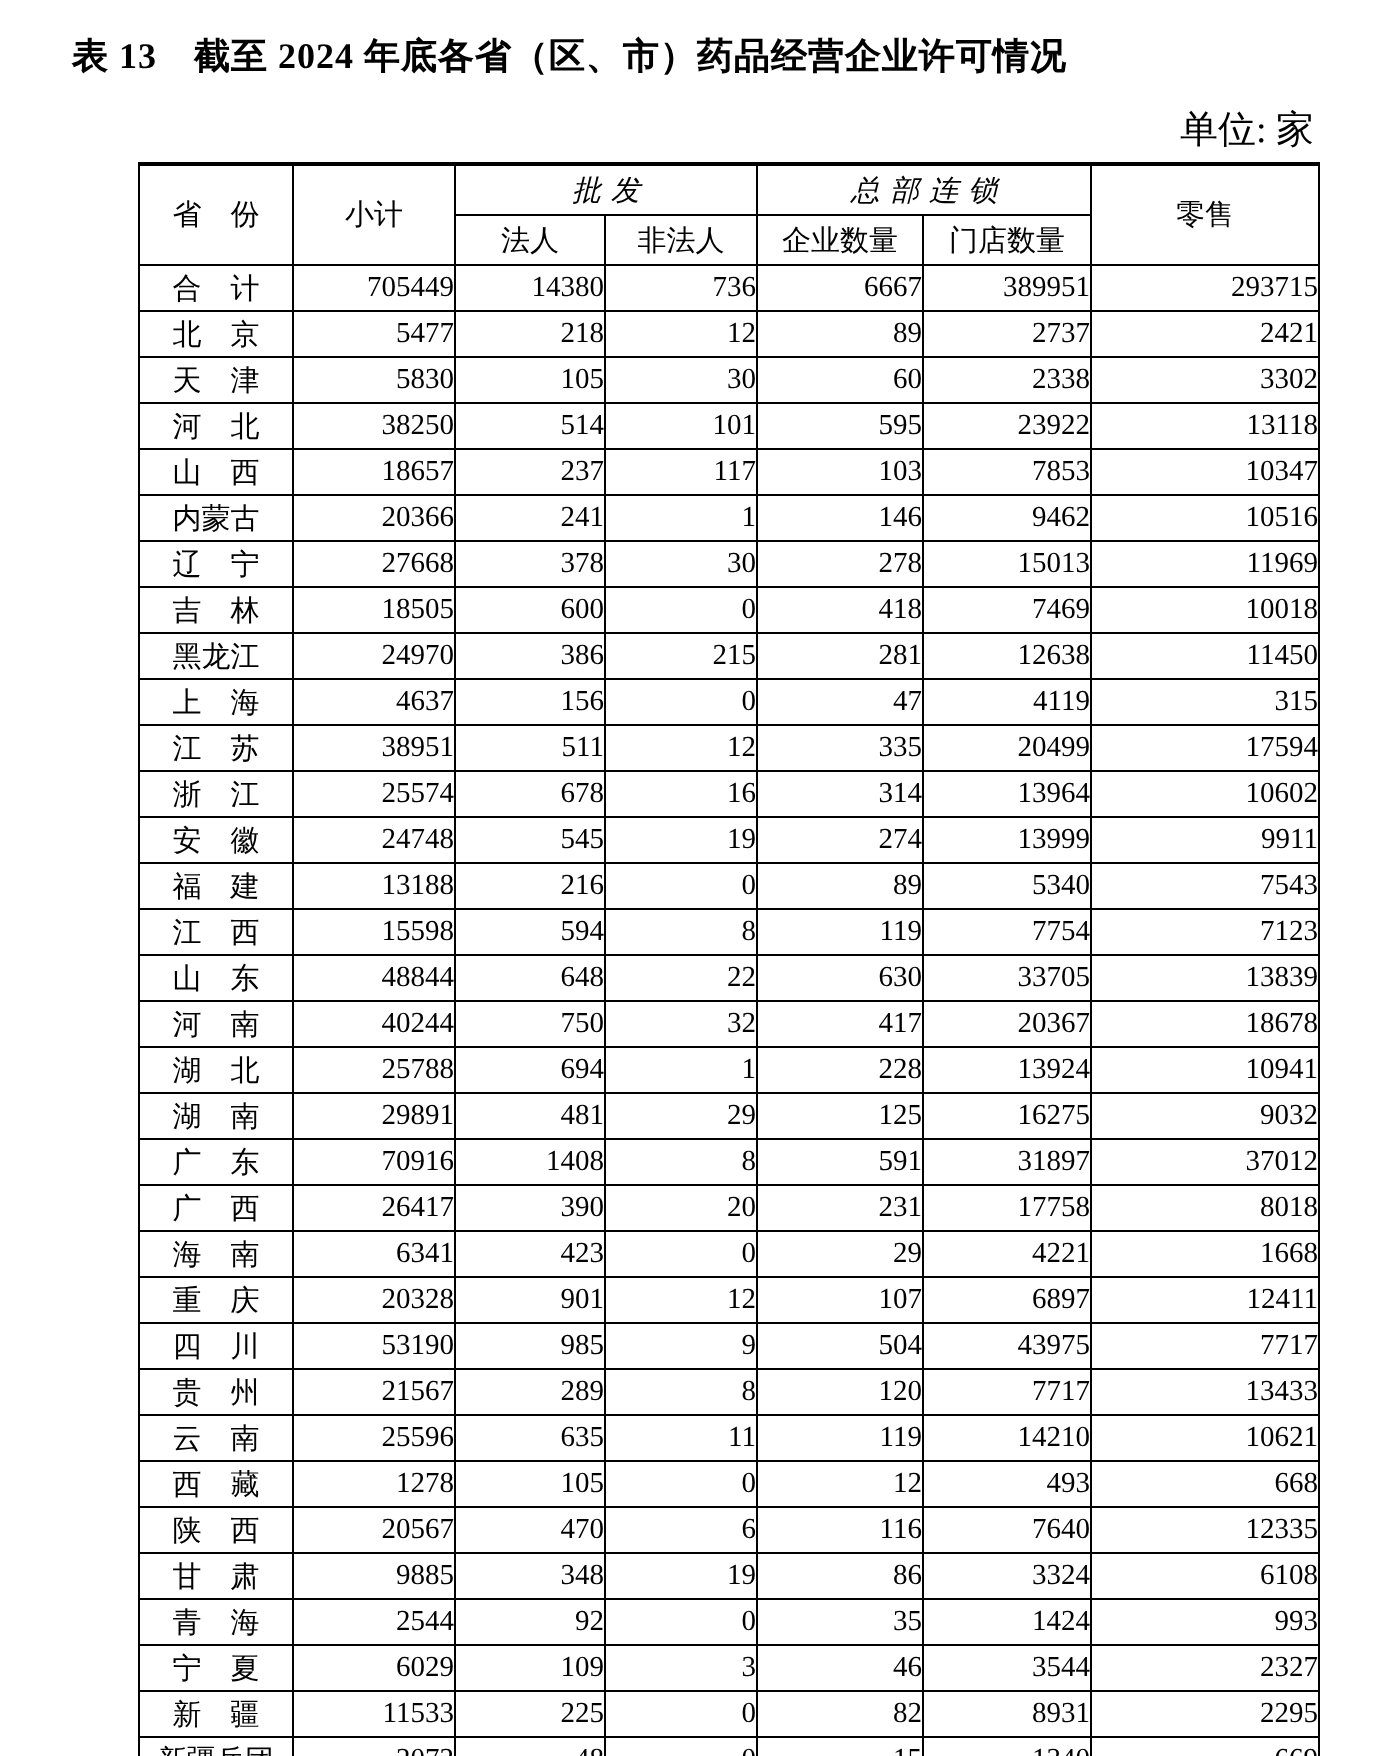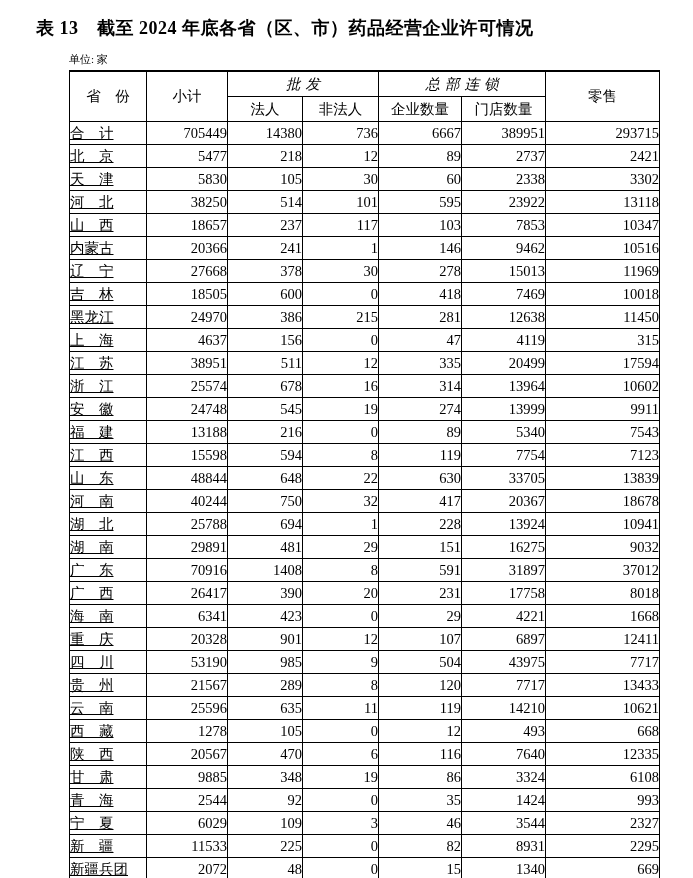--- a/index.html
+++ b/index.html
@@ -21,22 +21,22 @@
     margin: 0;
     padding: 17px 0 0 36px;
     font-size: 18px;
     font-weight: bold;
     letter-spacing: 0.5px;
     line-height: 1.3;
   }
   .unit-row {
     width: 590px;
     margin: 12px 2px 3px 69px;
-    text-align: left;
-    font-size: 11px;
+    text-align: right;
+    font-size: 19px;
     padding-right: 2px;
     box-sizing: border-box;
   }
   table.lic-table {
     border-collapse: collapse;
     table-layout: fixed;
     margin-left: 69px;
     width: 590px;
     font-size: 14.5px;
     border-top: 2px solid #000;
@@ -57,22 +57,21 @@
   }
   table.lic-table thead th.group {
     letter-spacing: 0.35em;
     text-indent: 0.35em;
     font-style: italic;
   }
   table.lic-table tbody td {
     height: 22px;
   }
   td.province {
-    text-align: left;
-    text-decoration: underline;
+    text-align: center;
   }
   td.num {
     text-align: right;
     padding-right: 16px;
   }
   col.c-province { width: 77px; }
   col.c-subtotal { width: 81px; }
   col.c-legal    { width: 75px; }
   col.c-nonlegal { width: 76px; }
   col.c-ent      { width: 83px; }
@@ -274,21 +273,21 @@
           <td class="num">1</td>
           <td class="num">228</td>
           <td class="num">13924</td>
           <td class="num">10941</td>
         </tr>
         <tr>
           <td class="province">湖　南</td>
           <td class="num">29891</td>
           <td class="num">481</td>
           <td class="num">29</td>
-          <td class="num">151</td>
+          <td class="num">125</td>
           <td class="num">16275</td>
           <td class="num">9032</td>
         </tr>
         <tr>
           <td class="province">广　东</td>
           <td class="num">70916</td>
           <td class="num">1408</td>
           <td class="num">8</td>
           <td class="num">591</td>
           <td class="num">31897</td>

